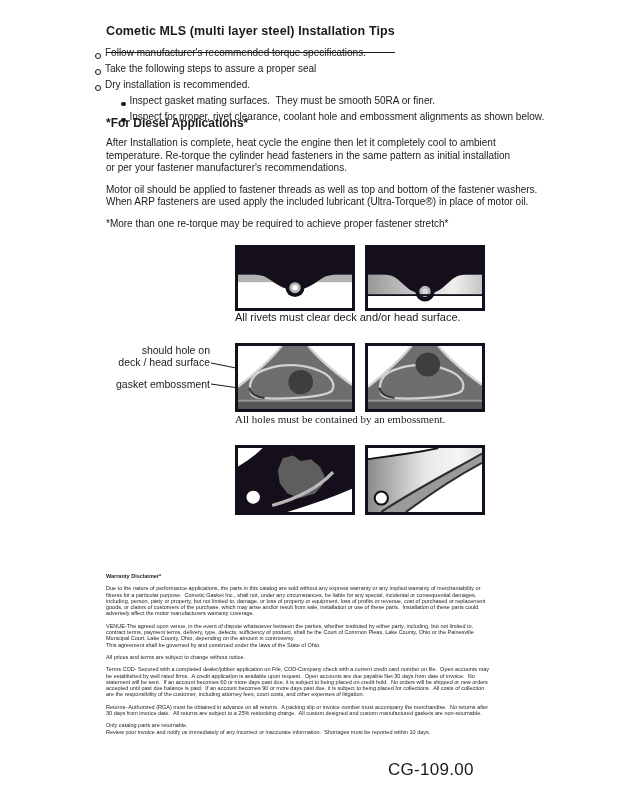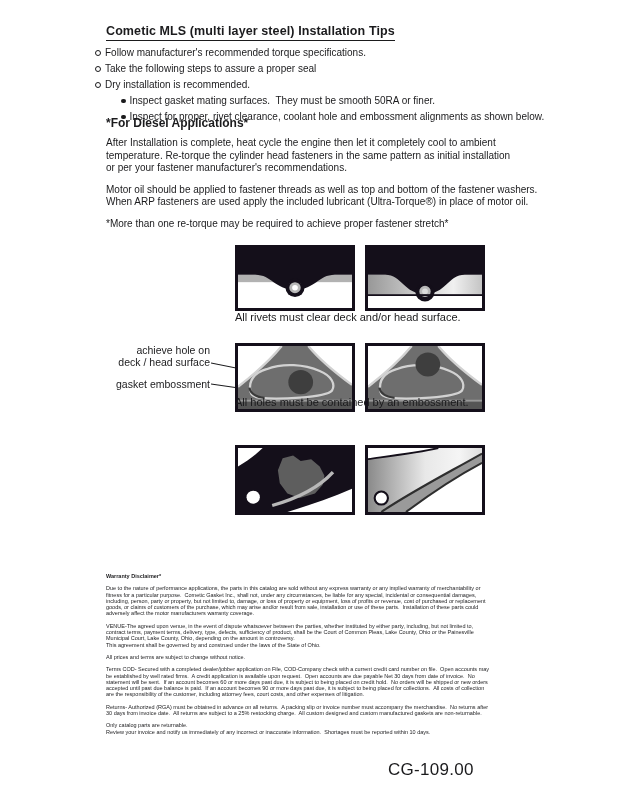--- a/index.html
+++ b/index.html
@@ -1,23 +1,23 @@
 <!DOCTYPE html>
 <html><head>
 <meta charset="utf-8">
 <style>
   html,body{margin:0;padding:0;background:#ffffff;}
   .page{position:relative;width:618px;height:800px;background:#ffffff;overflow:hidden;
         font-family:"Liberation Sans",sans-serif;color:#1b1b1d;}
 
   
   .title{position:absolute;left:106px;top:24px;font-size:12.5px;font-weight:bold;
-         border-bottom:1.5px solid #1b1b1d;padding-bottom:2px;letter-spacing:.1px;white-space:pre;}
+         border-bottom:1.5px solid #1b1b1d;padding-bottom:14px;letter-spacing:.1px;white-space:pre;}
   .bullets{position:absolute;left:95px;top:45px;}
-  .bullet{display:flex;align-items:flex-start;height:16px;line-height:16px;font-size:10px;white-space:pre;}
+  .bullet{display:flex;align-items:center;height:16px;line-height:16px;font-size:10px;white-space:pre;}
   .bullet .dot{flex:none;width:4px;height:4px;border:1px solid #1b1b1d;border-radius:50%;margin:5px 4px 0 0;}
   .bullet.sub{margin-left:26px;}
   .bullet.sub .dot{background:#1b1b1d;border:none;width:4.5px;height:4.5px;margin-top:5.5px;}
 
   
   .diesel{position:absolute;left:106px;top:116px;width:480px;}
   .diesel-h{font-size:12px;font-weight:bold;margin:0 0 7px 0;white-space:pre;}
   .para{font-size:10px;line-height:12.5px;margin:0 0 9px 0;white-space:pre;}
   .note{font-size:10px;margin-top:0;white-space:pre;}
 
@@ -109,21 +109,21 @@
         <circle cx="60" cy="47" r="6.8" fill="#b8b8b8" stroke="#140f1a" stroke-width="1.6"></circle>
         <circle cx="60" cy="47" r="3" fill="#dcdcdc"></circle>
         <rect x="0" y="50" width="120" height="2" fill="#140f1a"></rect>
       </svg>
     </div>
     <div class="caption" style="top:83px;">All rivets must clear deck and/or head surface.</div>
 
     <div class="dlabel" style="left:235px;top:101px;">RIGHT</div>
     <div class="dlabel" style="left:365px;top:101px;">WRONG</div>
 
-    <div class="side-label" style="top:117px;">achieve hole on
+    <div class="side-label" style="top:117px;">should hole on
 deck / head surface</div>
     <div class="side-label" style="top:151px;">gasket embossment</div>
     <svg class="pointers" viewBox="0 0 95 46">
       <line x1="0" y1="11" x2="85" y2="28" stroke="#1b1b1d" stroke-width="1.1"></line>
       <line x1="0" y1="32" x2="55" y2="40" stroke="#1b1b1d" stroke-width="1.1"></line>
     </svg>
 
     <div class="diag-box" style="left:235px;top:115px;height:69px;">
       <svg viewBox="0 0 120 68" preserveAspectRatio="none">
         <rect width="120" height="68" fill="#6e6e6e"></rect>
@@ -145,21 +145,21 @@
         <path d="M46,0 C38,10 20,28 0,44" stroke="#d2d2d2" stroke-width="2.5" fill="none"></path>
         <path d="M120,0 H74 C82,10 100,27 120,42 Z" fill="#ffffff"></path>
         <path d="M74,0 C82,10 100,27 120,42" stroke="#d2d2d2" stroke-width="2.5" fill="none"></path>
         <rect y="58" width="120" height="1.8" fill="#999999"></rect>
         <rect y="60.5" width="120" height="7.5" fill="#555555"></rect>
         <path d="M13,49 C11,37 17,29 30,25 C48,18 70,20 86,27 C98,32 103,41 99,48 C93,56 40,58 24,56 C16,55 14,53 13,49 Z" fill="none" stroke="#d2d2d2" stroke-width="2.4"></path>
         <path d="M12,45 C13,51 19,55 28,56" stroke="#3a3a3a" stroke-width="2.4" fill="none"></path>
         <circle cx="63" cy="20" r="13" fill="#3e3e3e"></circle>
       </svg>
     </div>
-    <div class="caption" style="top:168px;">All holes must be contained by an embossment.</div>
+    <div class="caption" style="top:185px;font-family:Liberation Serif, serif;">All holes must be contained by an embossment.</div>
 
     <div class="dlabel" style="left:235px;top:202px;">RIGHT</div>
     <div class="dlabel" style="left:365px;top:202px;">WRONG</div>
 
     <div class="diag-box" style="left:235px;top:217px;height:70px;">
       <svg viewBox="0 0 120 69" preserveAspectRatio="none">
         <rect width="120" height="69" fill="#ffffff"></rect>
         <path d="M26,0 H120 V44 C98,54 74,62 52,69 H0 V20 C10,14 19,7 26,0 Z" fill="#140f1a"></path>
         <path d="M47,11 L58,8 L66,14 L77,12 L86,20 L91,30 L89,40 L81,49 L65,54 L52,49 L44,38 L42,24 Z" fill="#5e5e5e"></path>
         <path d="M36,62 C60,55 84,44 100,26" stroke="#b8b8b8" stroke-width="3.5" fill="none"></path>

